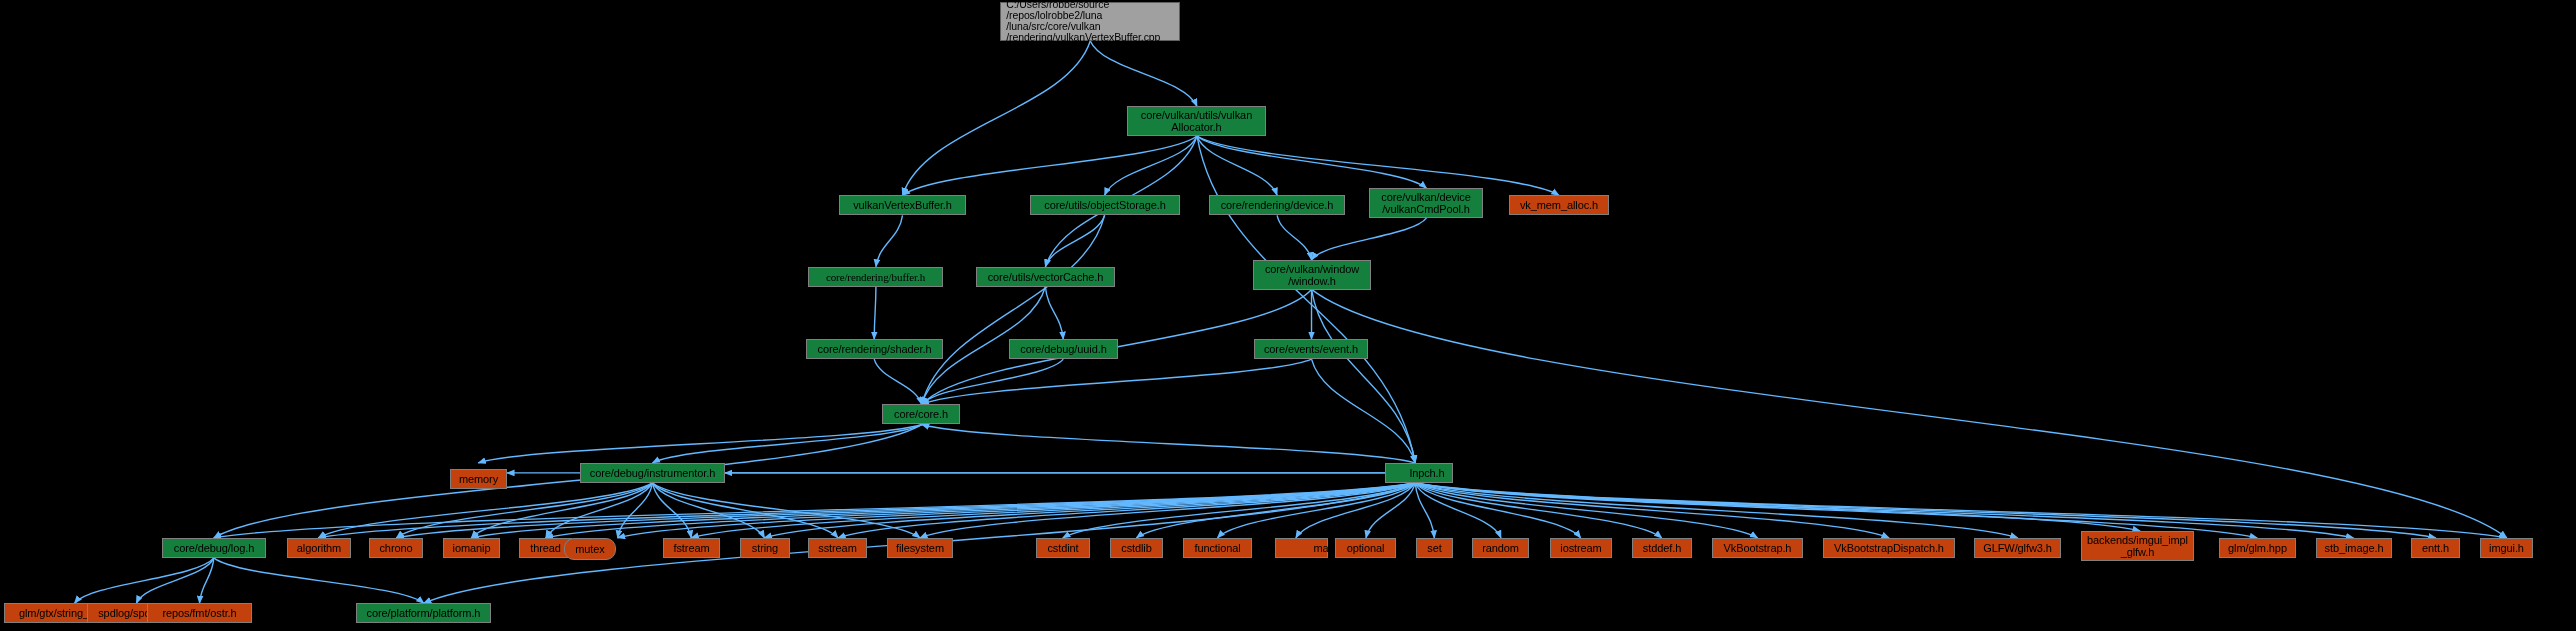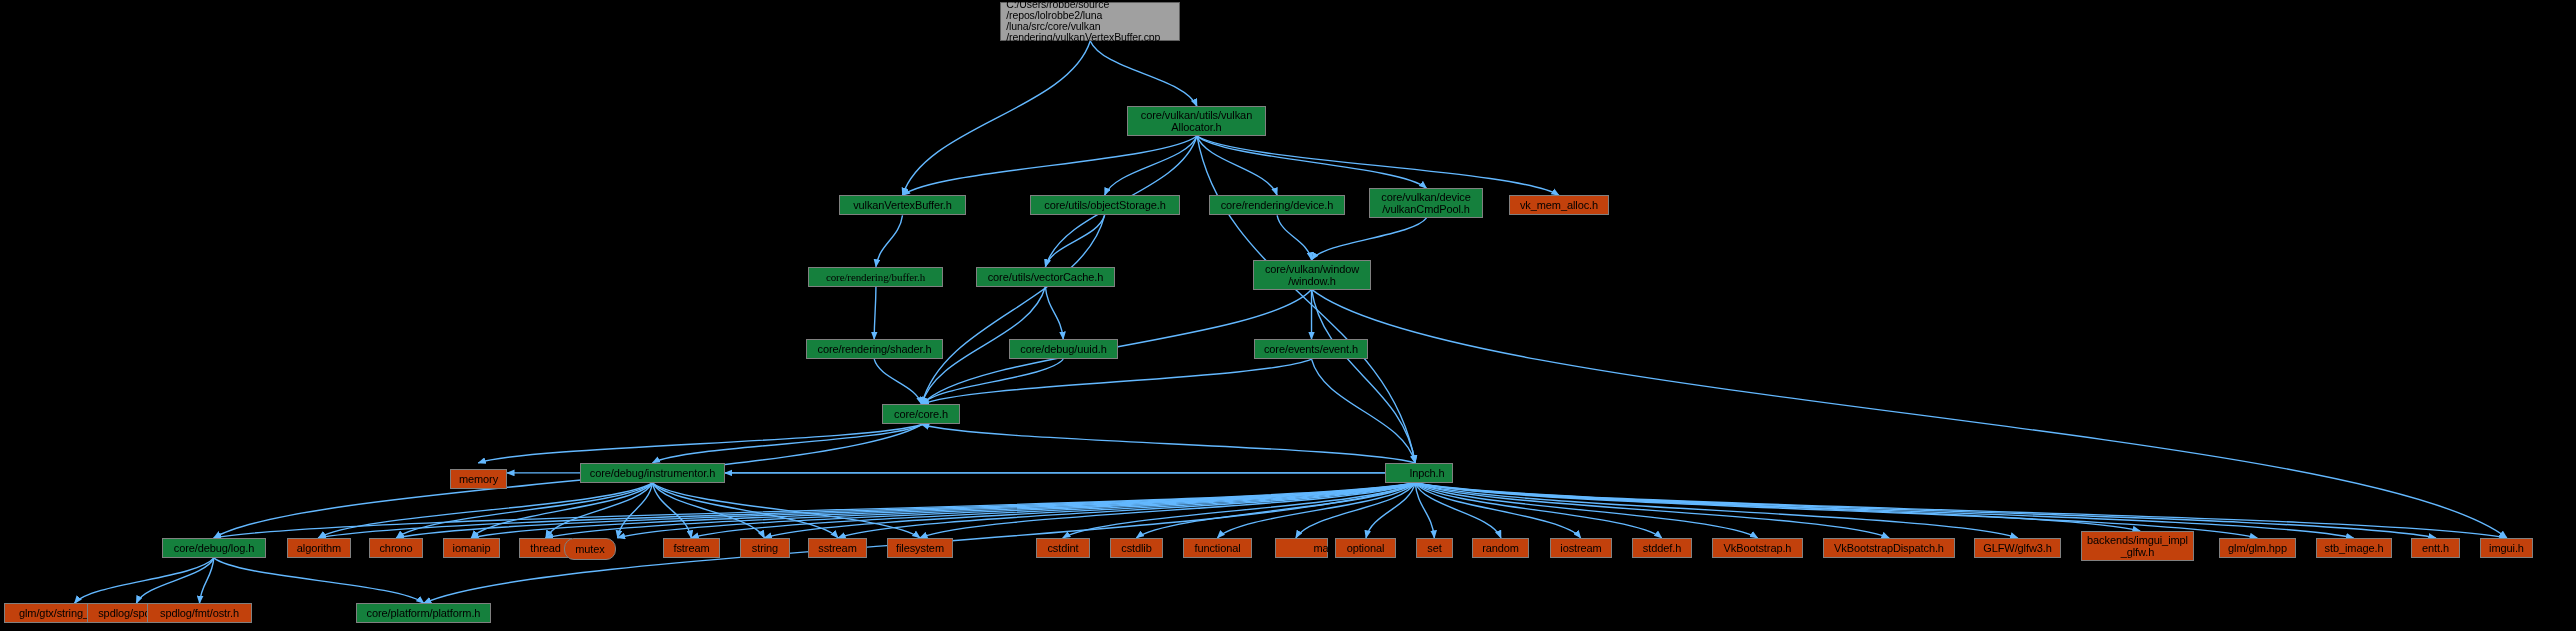--- a/index.html
+++ b/index.html
@@ -147,17 +147,17 @@
       <div class="node ext" style="left: 1823px; top: 538px; width: 132px; height: 20px;">VkBootstrapDispatch.h</div>
       <div class="node ext" style="left: 1974px; top: 538px; width: 87px; height: 20px;">GLFW/glfw3.h</div>
       <div class="node ext" style="left: 2081px; top: 531px; width: 113px; height: 30px;">backends/imgui_impl
 _glfw.h</div>
       <div class="node ext" style="left: 2219px; top: 538px; width: 77px; height: 20px;">glm/glm.hpp</div>
       <div class="node ext" style="left: 2316px; top: 538px; width: 76px; height: 20px;">stb_image.h</div>
       <div class="node ext" style="left: 2411px; top: 538px; width: 49px; height: 20px;">entt.h</div>
       <div class="node ext" style="left: 2480px; top: 538px; width: 53px; height: 20px;">imgui.h</div>
       <div class="node ext" style="left: 4.4px; top: 603px; width: 140px; height: 20px;">glm/gtx/string_cast.hpp</div>
       <div class="node ext" style="left: 87px; top: 603px; width: 98px; height: 20px;">spdlog/spdlog.h</div>
-      <div class="node ext" style="left: 147px; top: 603px; width: 105px; height: 20px;">spdlog/fmt/ostr.h</div>
+      <div class="node ext" style="left: 147px; top: 603px; width: 105px; height: 20px;">repos/fmt/ostr.h</div>
       <div class="node" style="left: 356px; top: 603px; width: 135px; height: 20px;">core/platform/platform.h</div>
     </div>
 </div>
 
 
 </body></html>

